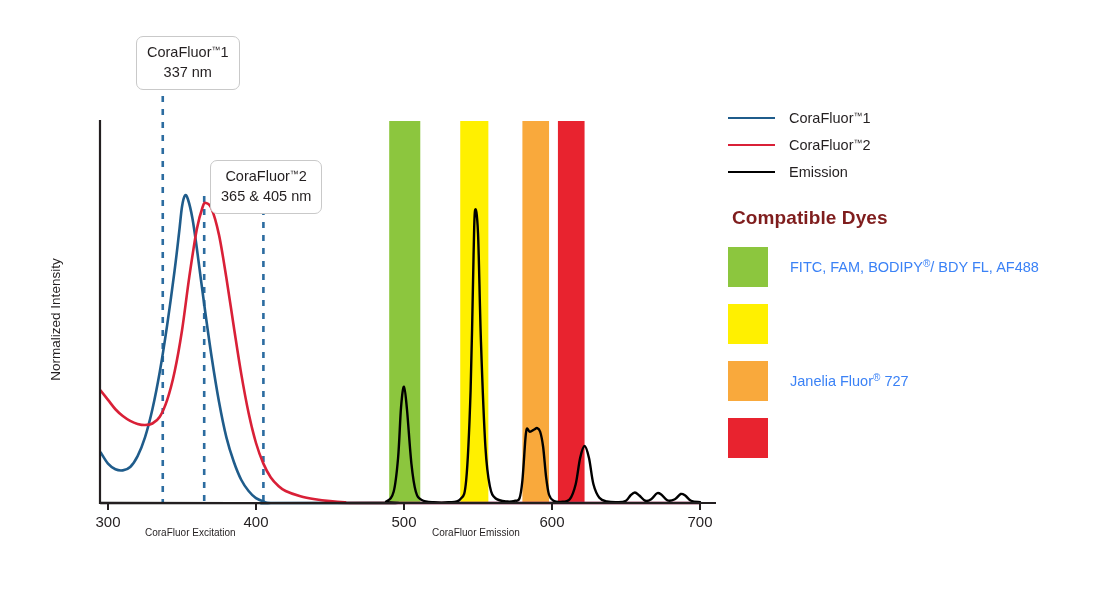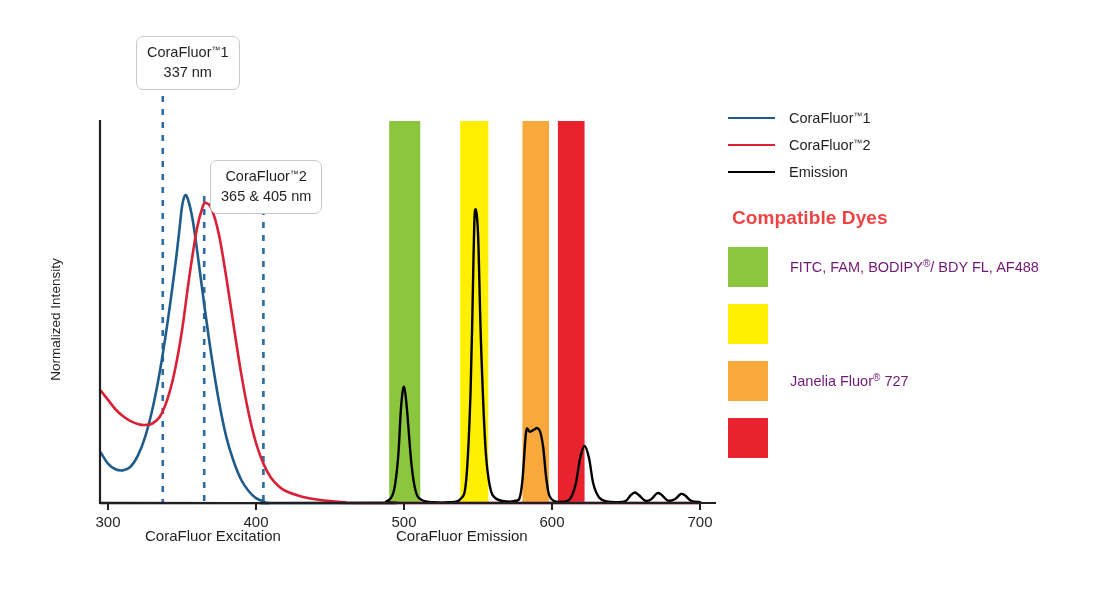--- a/index.html
+++ b/index.html
@@ -39,21 +39,21 @@
     white-space: nowrap;
   }
   #callout-1 { left: 136px; top: 36px; }
   #callout-2 { left: 210px; top: 160px; }
   .callout .ln { display: block; }
   .tm { font-size: 9px; vertical-align: 0.5em; letter-spacing: 0; }
 
   
   .axis-text {
     position: absolute;
-    font-size: 15px;
+    font-size: 10px;
     color: #231f20;
     white-space: nowrap;
   }
   #ylabel {
     position: absolute;
     left: -35px;
     top: 312px;
     width: 180px;
     text-align: center;
     transform: rotate(-90deg);
@@ -61,21 +61,21 @@
     white-space: nowrap;
   }
   #xlabel {
     position: absolute;
     left: 100px; top: 566px;
     width: 600px;
     text-align: center;
     font-size: 14.5px;
   }
   #sub-exc { left: 145px; top: 527px; }
-  #sub-emi { left: 396px; top: 527px; }
+  #sub-emi { left: 432px; top: 527px; }
 
   
   .legend {
     position: absolute;
     left: 728px; top: 104px;
     width: 382px;
   }
   .legend-lines { margin-bottom: 22px; }
   .legend-line-row {
     display: flex;
@@ -88,40 +88,40 @@
     border-top-width: 2.5px;
     border-top-style: solid;
     margin-right: 14px;
     flex: none;
   }
   .legend-line-label { font-size: 14.5px; color: #231f20; }
 
   .dyes-title {
     font-size: 19px;
     font-weight: 700;
-    color: #ef4444;
+    color: #7f1d1d;
     margin: 6px 0 18px 4px;
     letter-spacing: .1px;
   }
   .dye-row {
     display: flex;
     align-items: center;
     margin-bottom: 17px;
     min-height: 40px;
   }
   .dye-swatch {
     width: 40px;
     height: 40px;
     flex: none;
     margin-right: 22px;
   }
   .dye-label {
     font-size: 14.5px;
     line-height: 1.35;
-    color: #701a75;
+    color: #3b82f6;
   }
   .dye-label .ln { display: block; }
   .reg { font-size: 10px; vertical-align: 0.45em; }
 </style>
 </head>
 <body>
 
 <div id="figure">
 
   <div class="plot-area">

